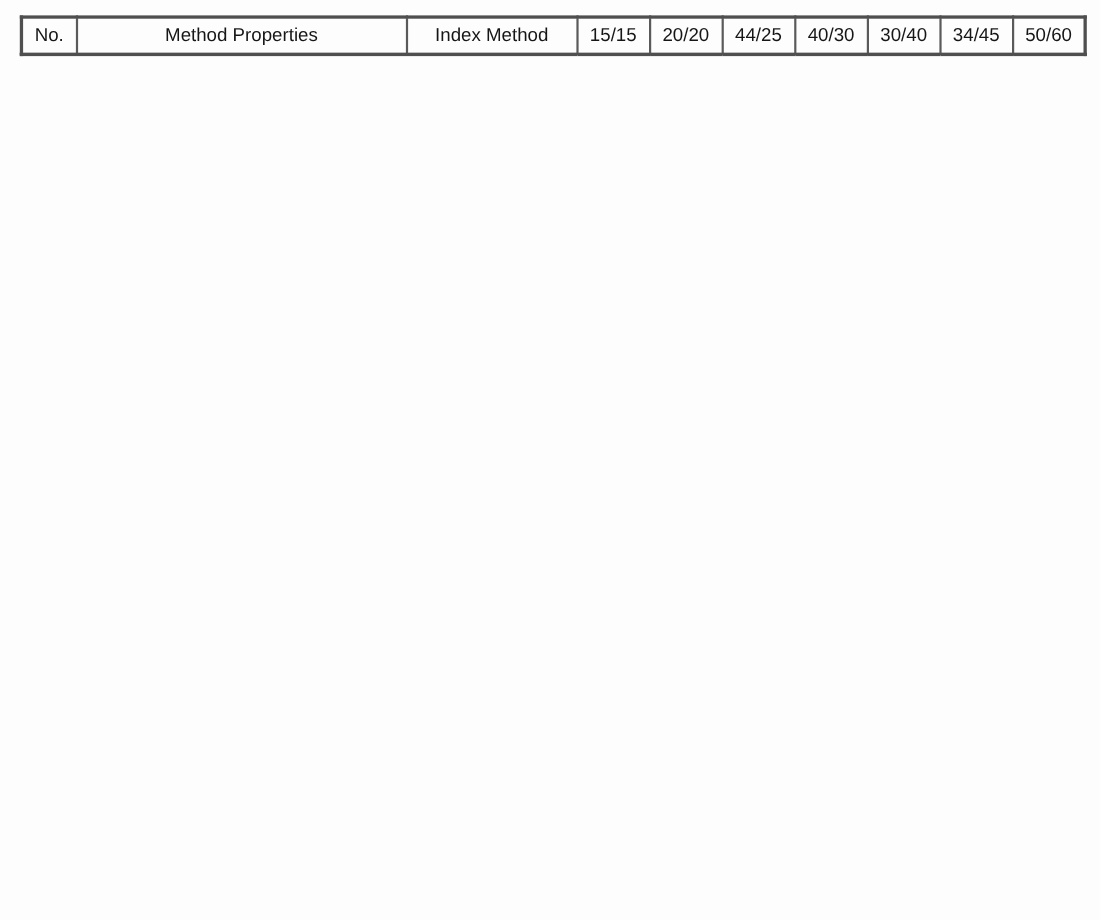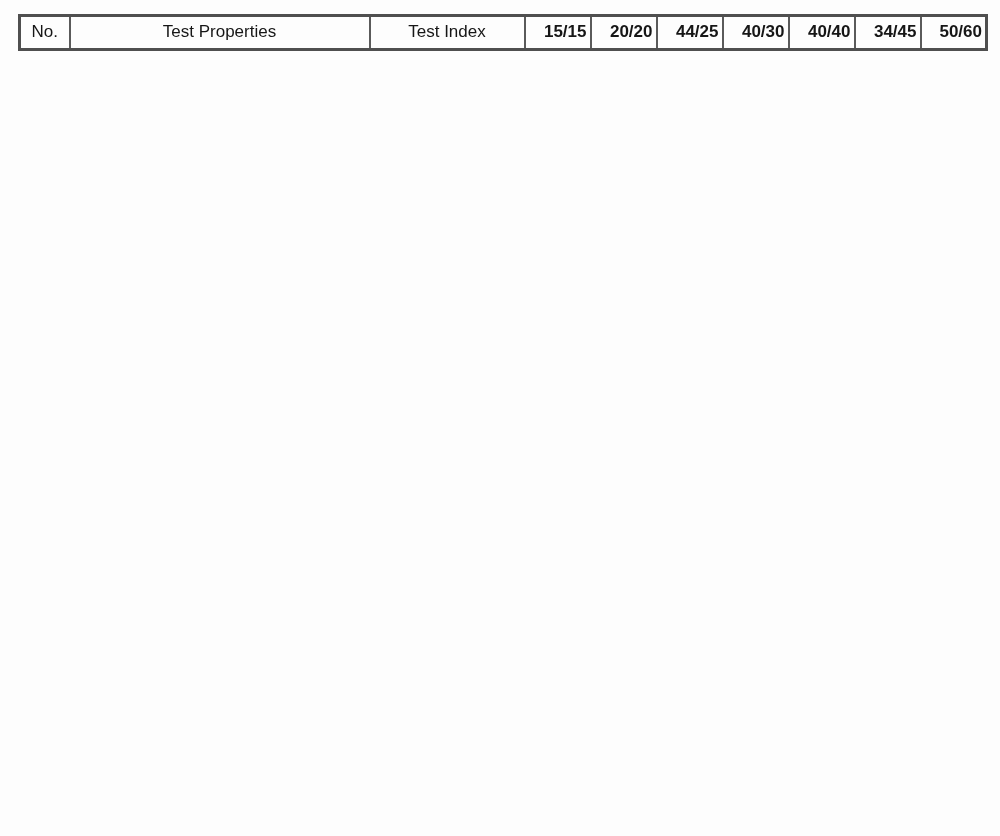--- a/index.html
+++ b/index.html
@@ -34,43 +34,43 @@
     text-align: center;
     vertical-align: middle;
     font-size: 17px;
     line-height: 1.45;
     padding: 2px 3px;
     height: 27px;
     white-space: pre-line;
     overflow: hidden;
   }
   th { font-weight: 400; }
-  th.col-val { font-weight: 700; text-align: right; }
+  th.col-val { font-weight: 400; }
 </style>
 </head>
 <body>
 
 <div class="page">
   <table class="spec">
     <colgroup>
       <col class="c-no">
       <col class="c-prop">
       <col class="c-method">
       <col class="c-val" span="7">
     </colgroup>
     <thead id="spec-thead">
         <tr>
           <th class="col-no">No.</th>
-          <th class="col-prop">Test Properties</th>
-          <th class="col-method">Test Index</th>
+          <th class="col-prop">Method Properties</th>
+          <th class="col-method">Index Method</th>
           <th class="col-val">15/15</th>
           <th class="col-val">20/20</th>
           <th class="col-val">44/25</th>
           <th class="col-val">40/30</th>
-          <th class="col-val">40/40</th>
+          <th class="col-val">30/40</th>
           <th class="col-val">34/45</th>
           <th class="col-val">50/60</th>
         </tr>
       </thead>
     <tbody id="spec-tbody">
         <tr></tr>
         <tr></tr>
         <tr></tr>
         <tr></tr>
         <tr></tr>

